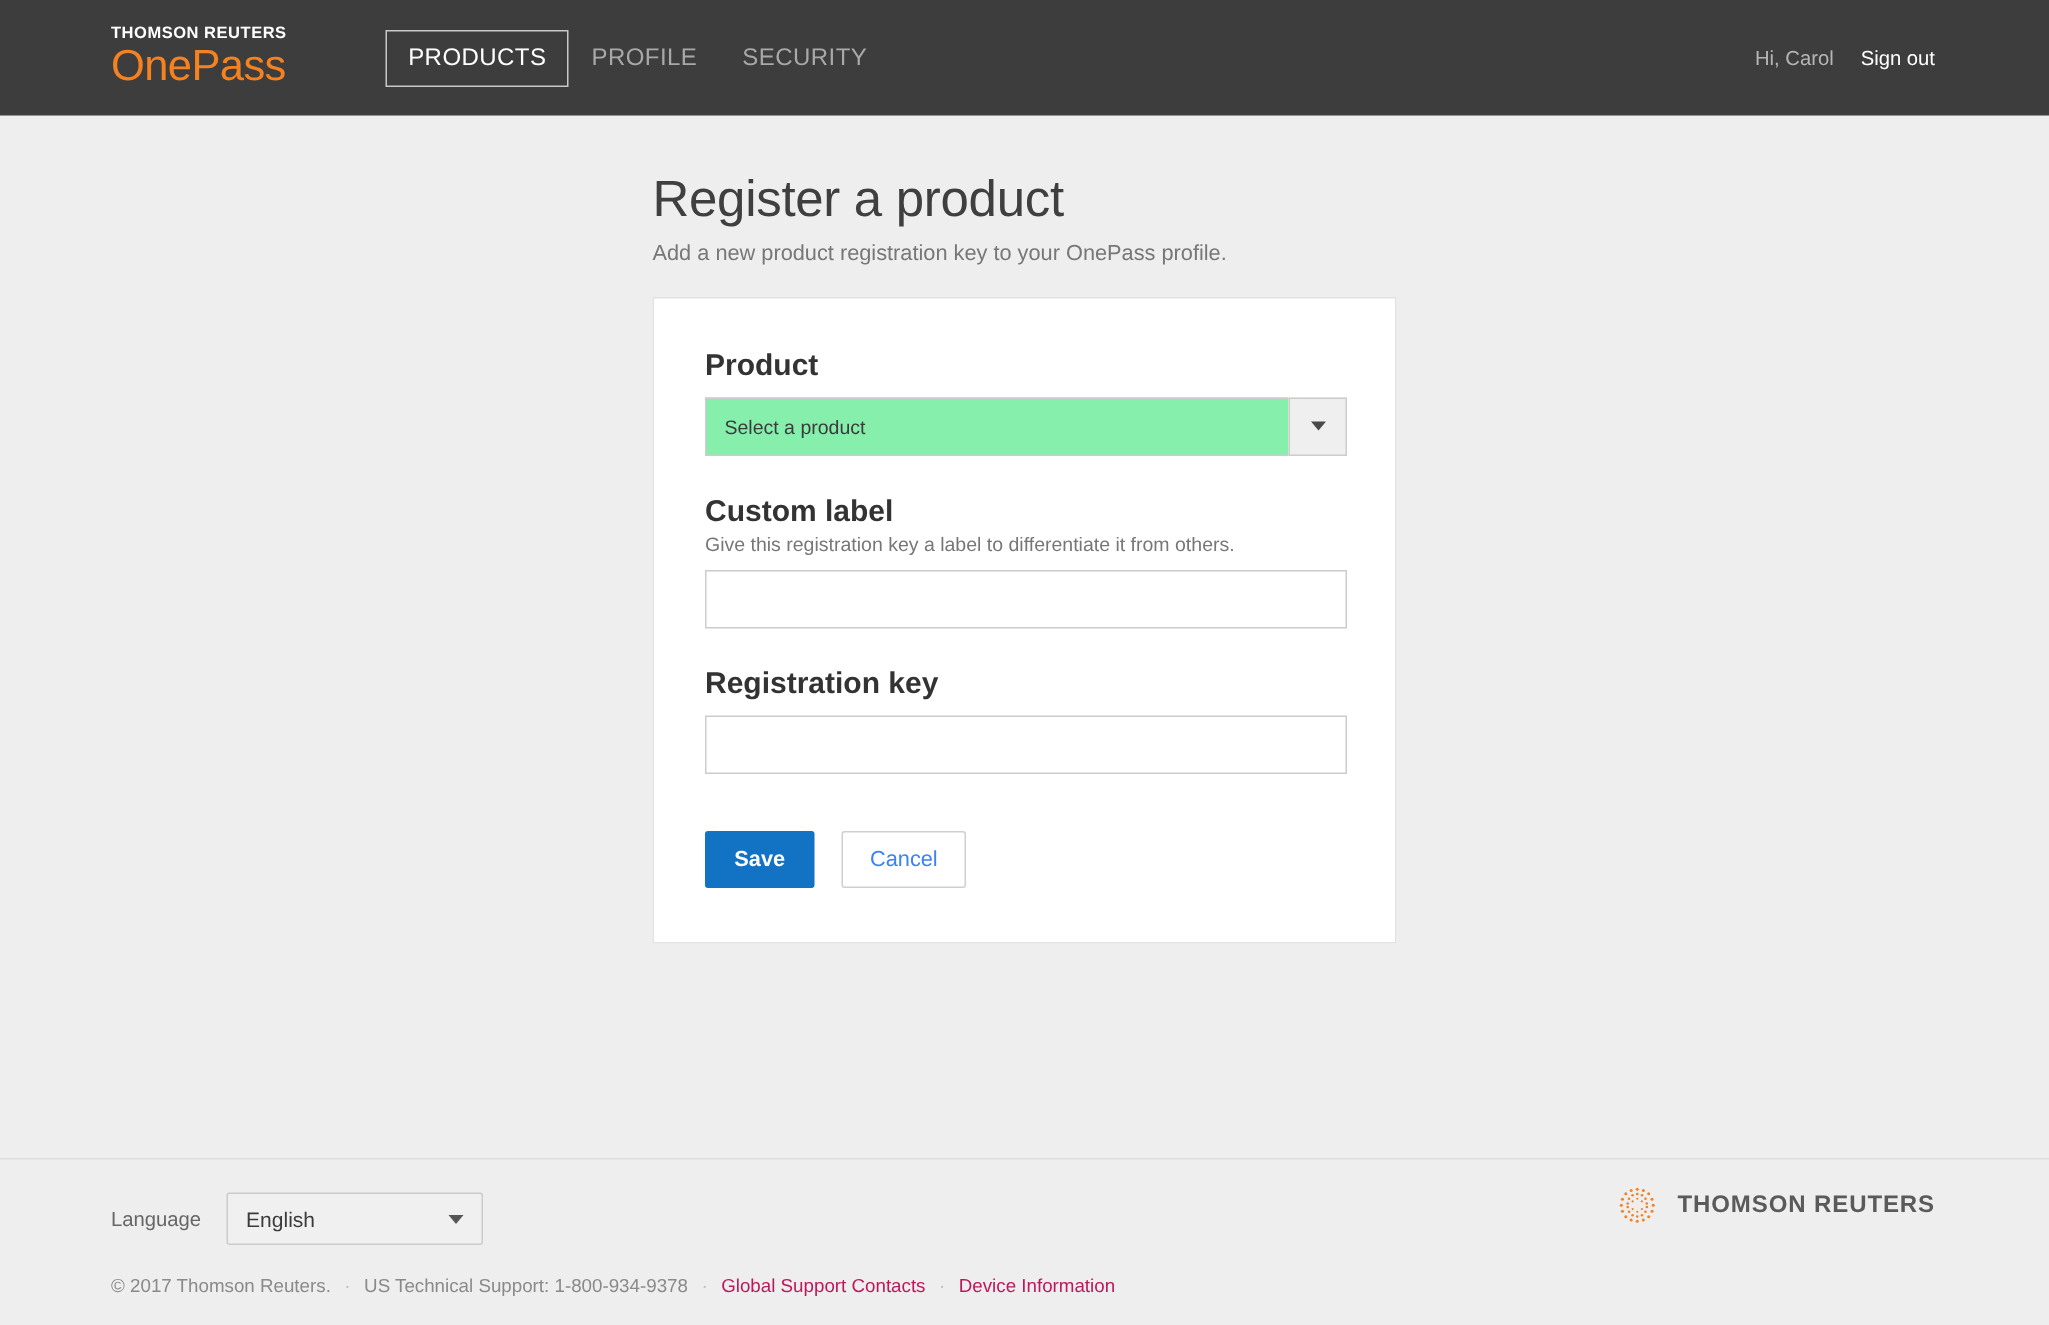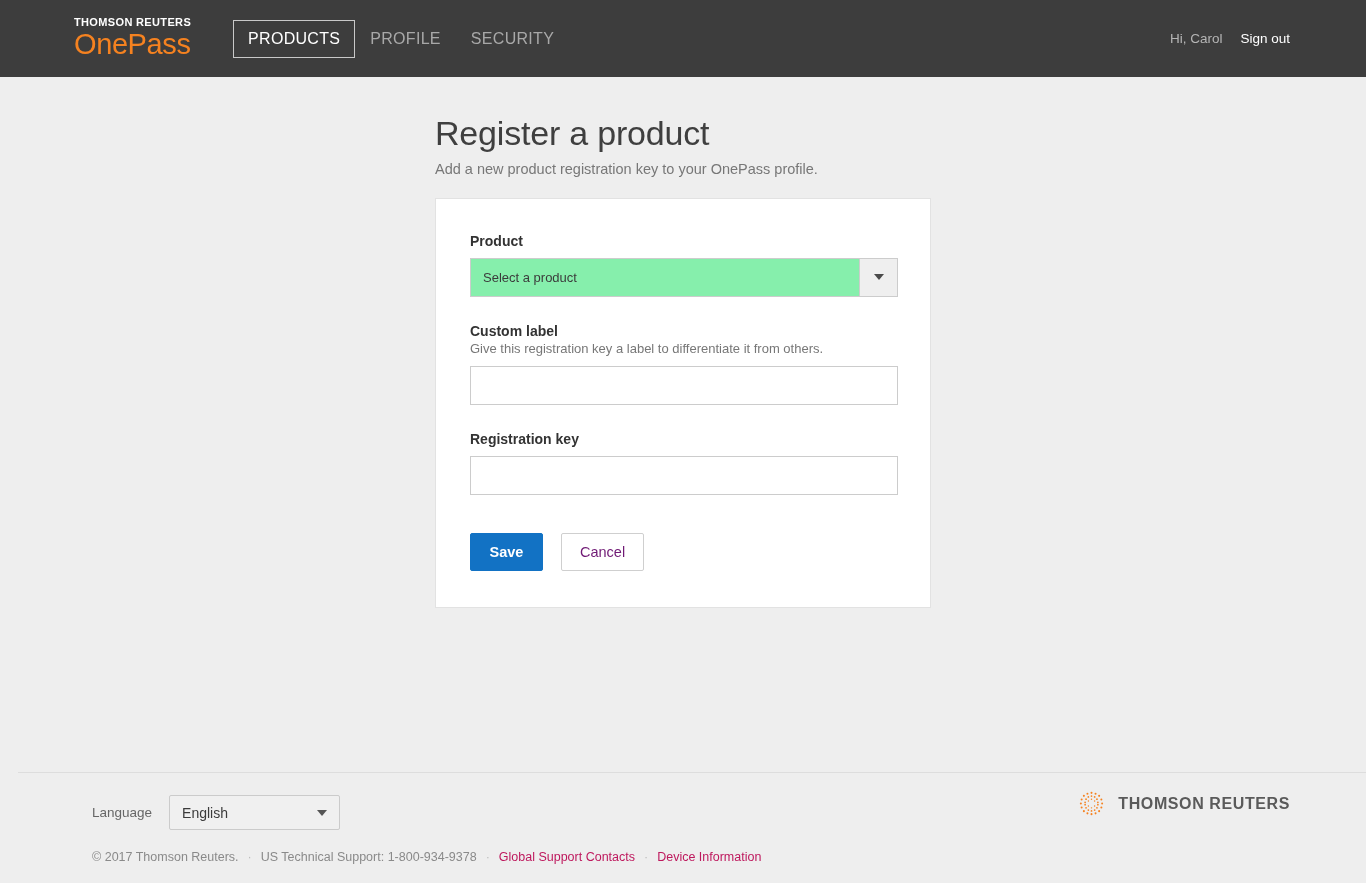--- a/index.html
+++ b/index.html
@@ -60,20 +60,21 @@
     letter-spacing: 0.3px;
     padding: 9px 14px;
     border: 1px solid transparent;
     text-decoration: none;
     cursor: pointer;
     white-space: nowrap;
   }
   .nav-tab.active {
     color: #ffffff;
     border: 1px solid #c9c9c9;
+    margin-left: 24px;
   }
   .nav-right {
     margin-left: auto;
     display: flex;
     align-items: center;
     gap: 18px;
     font-size: 13.5px;
   }
   .greeting { color: #b5b5b5; }
   .signout {
@@ -109,21 +110,21 @@
   .card {
     width: 496px;
     margin: 21px auto 0 auto;
     background: #ffffff;
     border: 1px solid #e2e2e2;
     padding: 34px 34px 36px 34px;
   }
   .field { margin-bottom: 26px; }
   .field:last-of-type { margin-bottom: 0; }
   .field-label {
-    font-size: 14px;
+    font-size: 20px;
     font-weight: bold;
     color: #333333;
     display: block;
     margin-bottom: 9px;
   }
   .field-label.tight { margin-bottom: 2px; }
   .field-help {
     font-size: 13px;
     color: #777777;
     display: block;
@@ -191,28 +192,28 @@
   }
   .btn-primary {
     background: #1272c4;
     border: 1px solid #1272c4;
     color: #ffffff;
     font-weight: bold;
   }
   .btn-secondary {
     background: #ffffff;
     border: 1px solid #cfcfcf;
-    color: #701a75;
+    color: #3b82f6;
     min-width: 83px;
   }
 
   
   .footer {
     position: absolute;
-    left: 18px; right: 0; bottom: 0;
+    left: 0; right: 0; bottom: 0;
     height: 111px;
     border-top: 1px solid #dddddd;
     padding: 22px 76px 0 74px;
   }
   .footer-row {
     display: flex;
     align-items: center;
     position: relative;
   }
   .lang-label {

